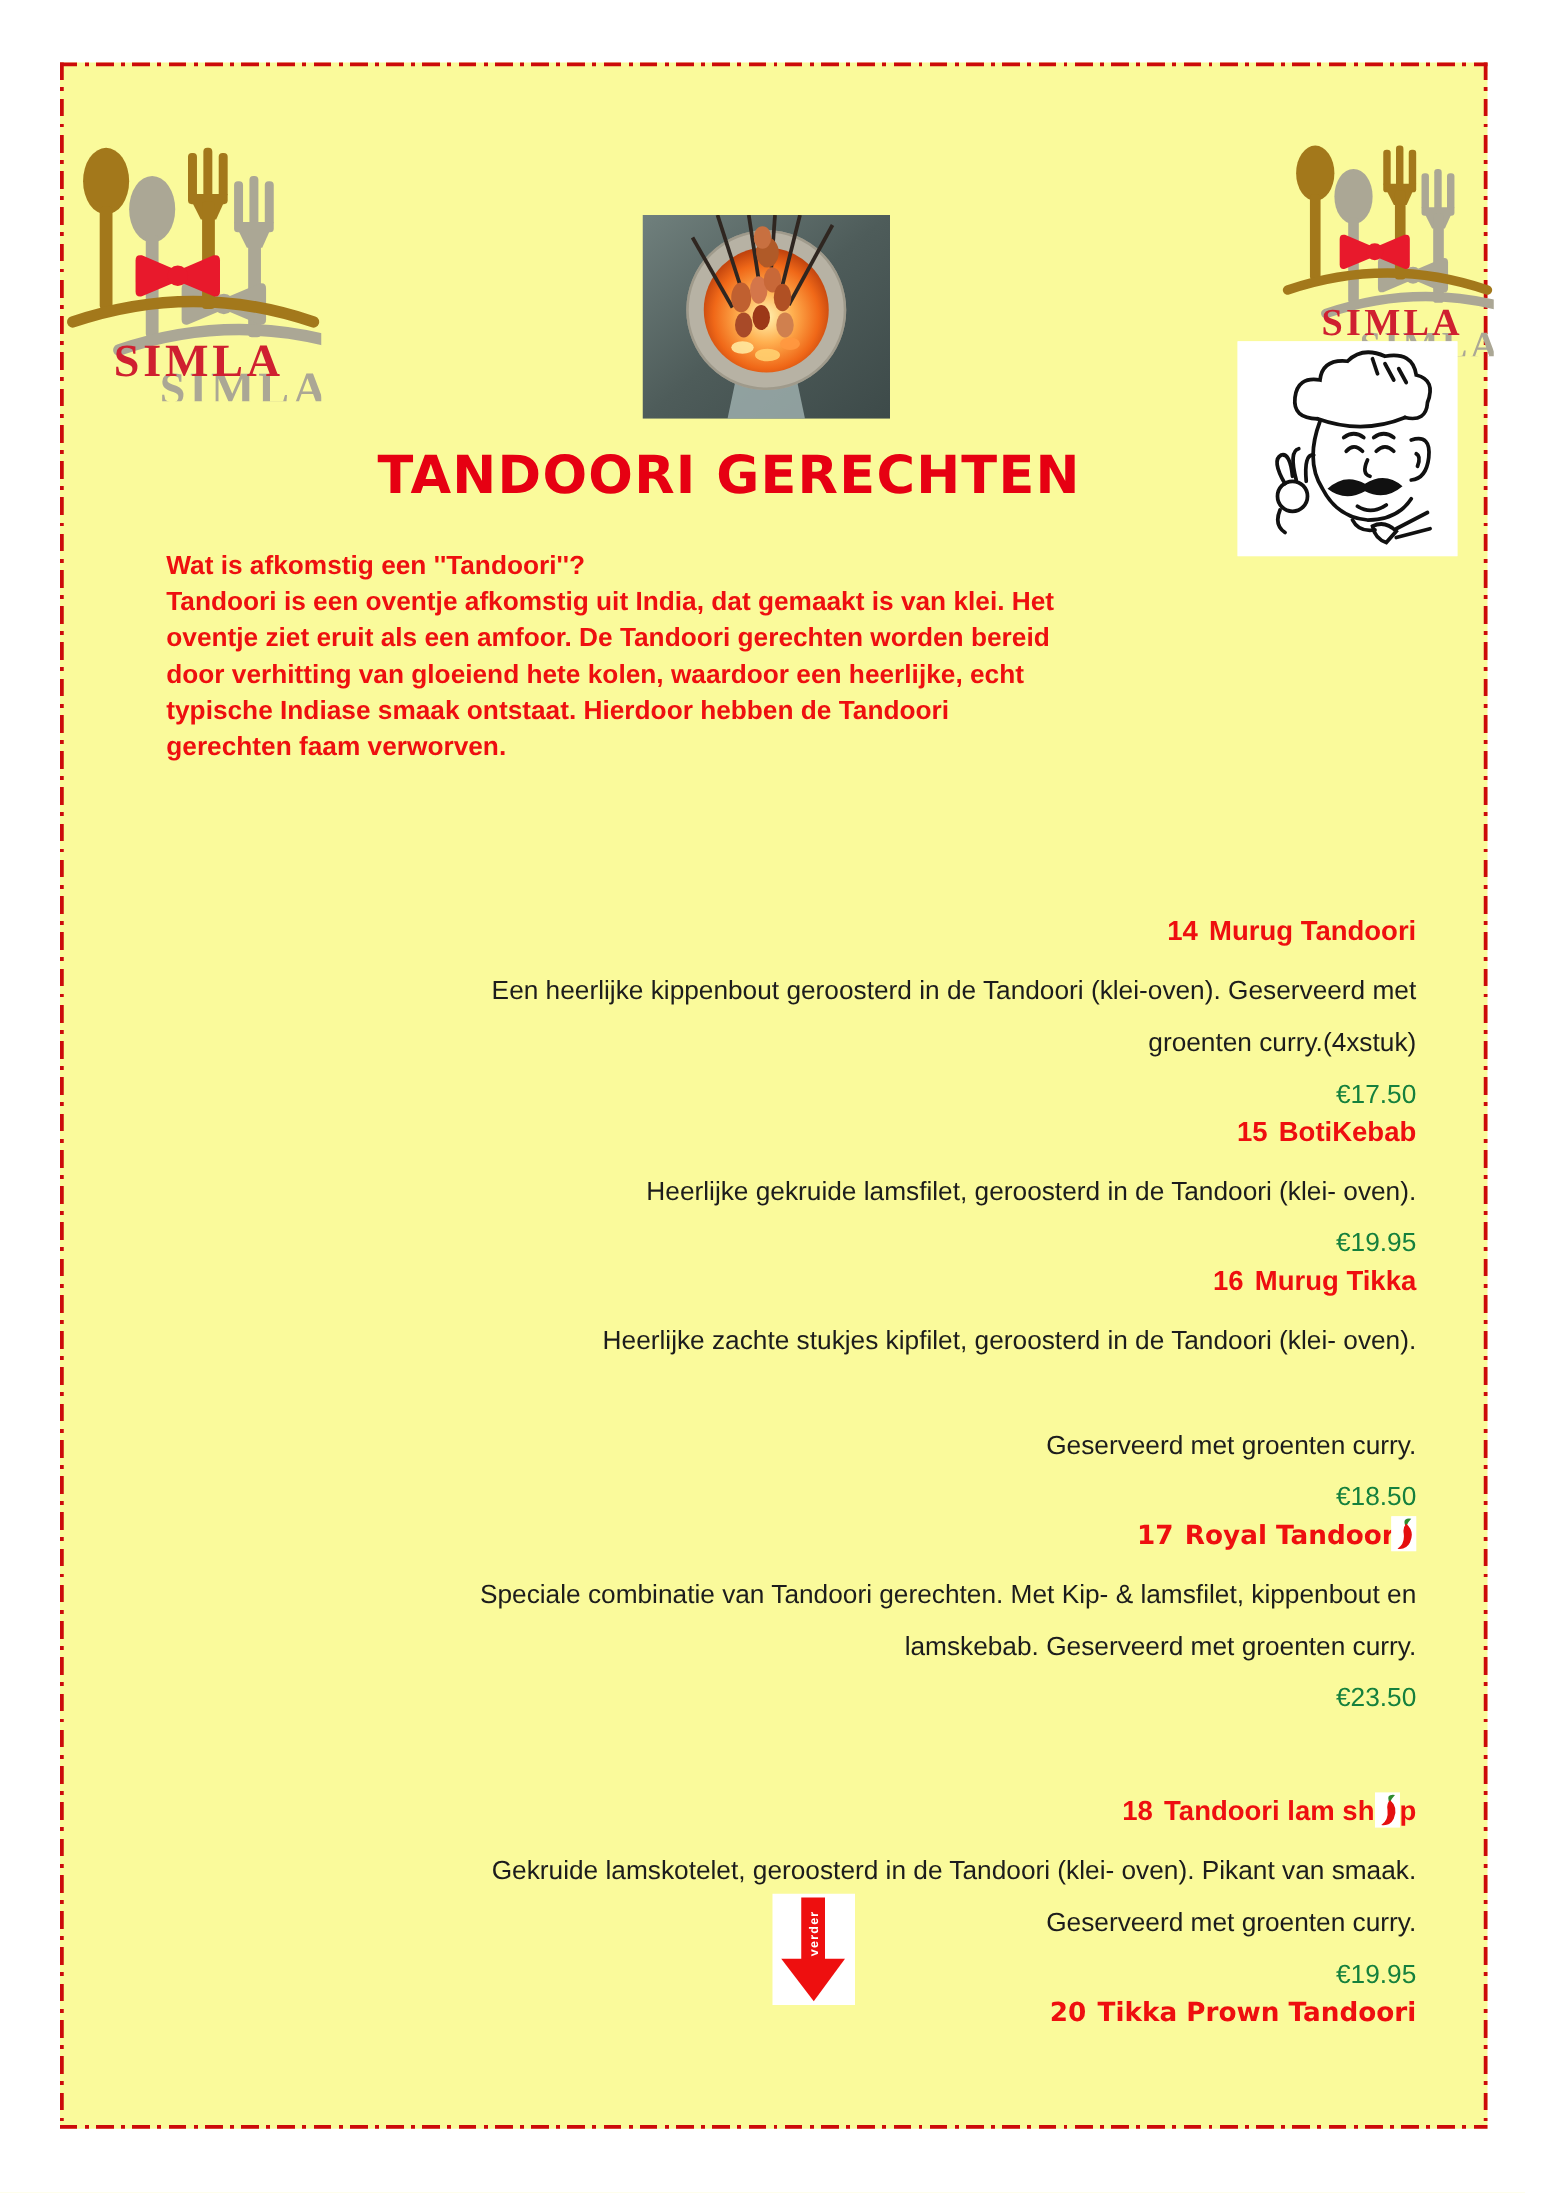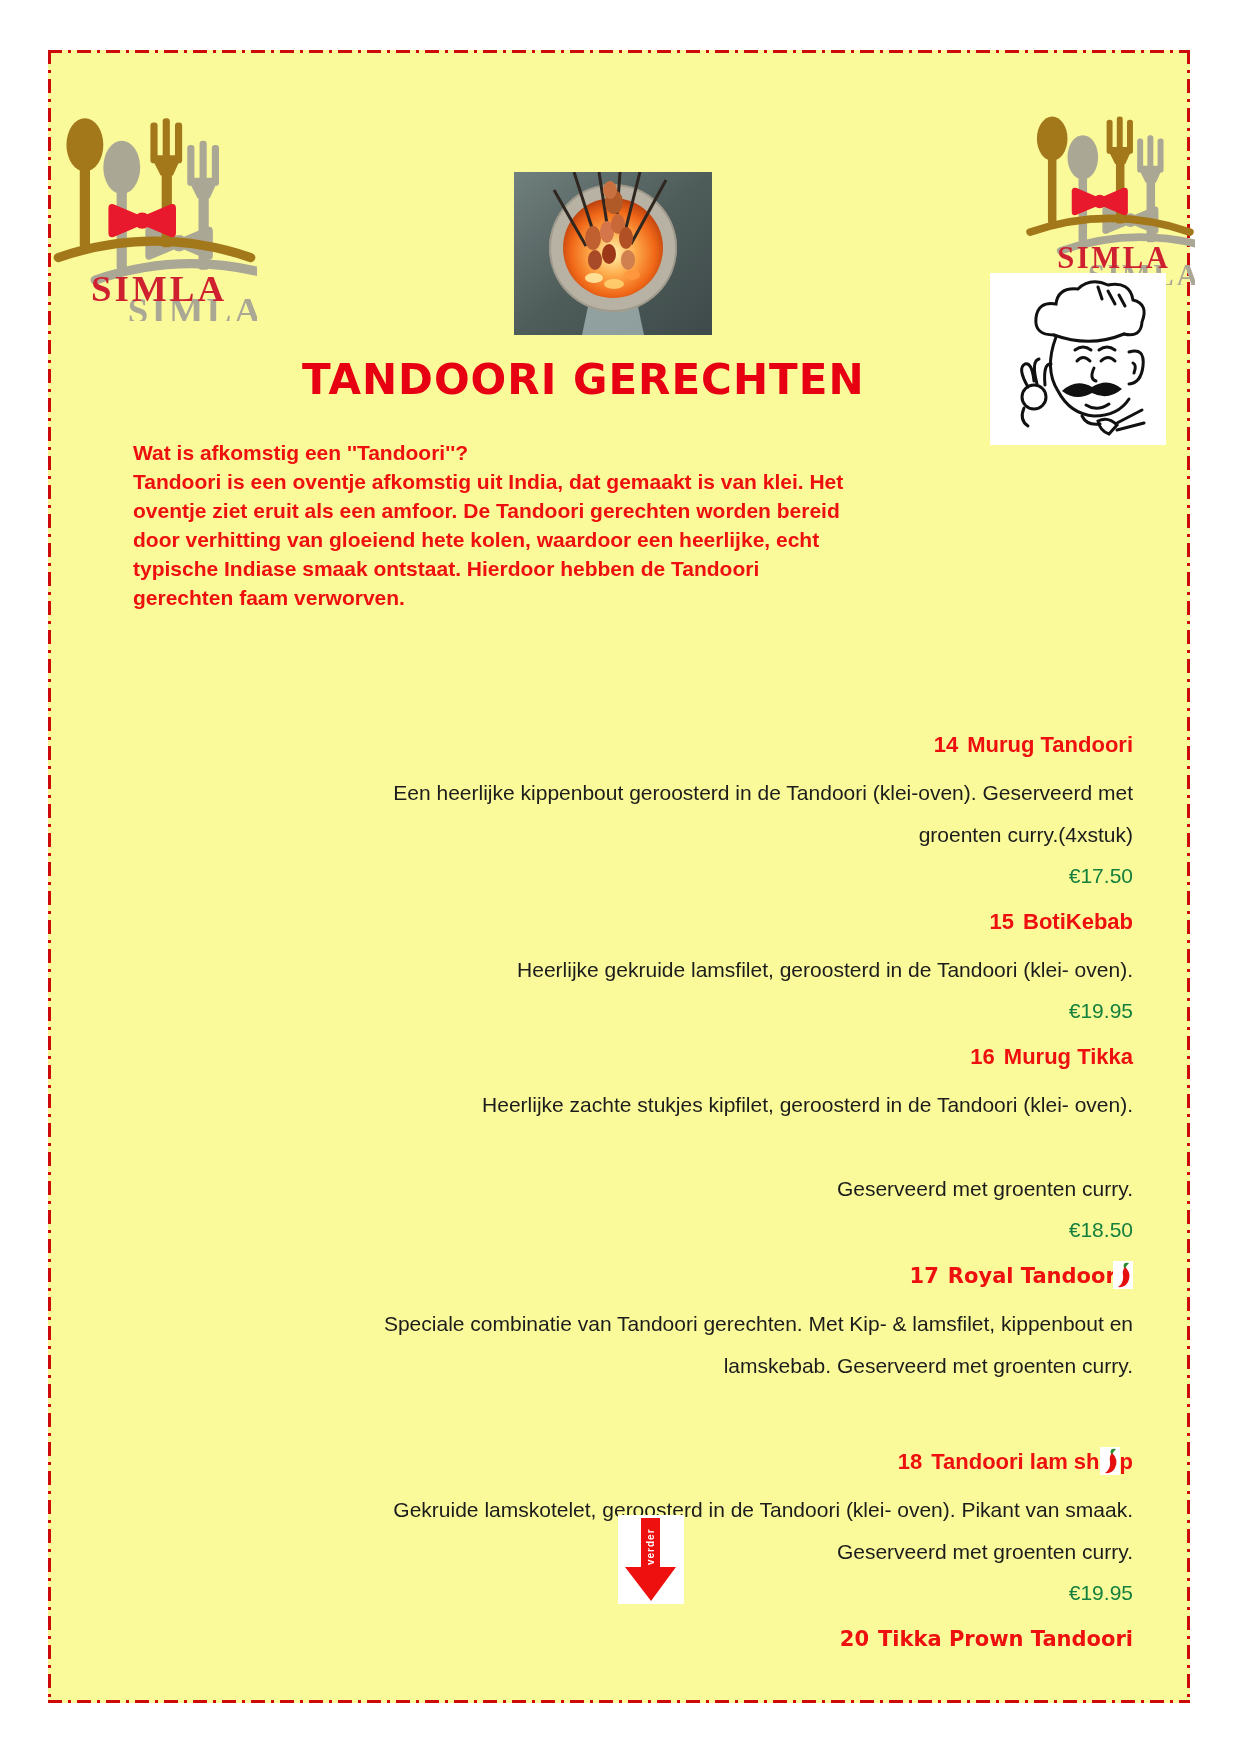--- a/index.html
+++ b/index.html
@@ -22,21 +22,21 @@
 
   .title{position:absolute;left:302px;top:332px;font-family:"DejaVu Sans",sans-serif;
          font-weight:bold;font-size:42px;letter-spacing:1px;color:#e60012;white-space:nowrap;margin-top:23px;}
 
   .content{position:absolute;left:133px;top:438px;width:1000px;}
   .intro{color:#ee0f0f;font-weight:bold;font-size:21px;line-height:29px;}
   .intro .q{white-space:pre-line;}
   .intro .p{white-space:pre-line;}
 
   .menu-list{margin-top:118px;text-align:right;}
-  .menu-item{margin-top:16px;}
+  .menu-item{}
   .menu-item[data-num="14"]{margin-top:0;}
   .menu-item[data-num="18"]{margin-top:60px;}
   .heading{color:#ee0f0f;font-weight:bold;font-size:22px;line-height:30px;white-space:nowrap;}
   .menu-item.wide .heading{font-family:"DejaVu Sans",sans-serif;font-size:21px;}
   .heading .num{margin-right:9px;}
   .chili{display:inline-block;width:20px;height:28px;vertical-align:-6px;background:#ffffff;}
   .chili.after{margin-left:-10px;}
   .desc{margin-top:12px;color:#1c1c1c;font-size:21px;line-height:42px;white-space:pre-line;}
   .price{margin-top:4px;color:#15803d;font-size:21px;line-height:31px;}
 
@@ -252,20 +252,21 @@
   <div class="menu-item wide" data-num="17">
     <div class="heading">
       <span class="num">17</span><span class="name-pre">Royal Tandoori</span><span class="chili after"><svg width="20" height="28" viewBox="0 0 20 28">
                 <rect x="0" y="0" width="20" height="28" fill="#ffffff"></rect>
                 <path d="M11 7 Q9 1 16 2 Q13 5 12 8" fill="#2e8b2e"></path>
                 <path d="M12 6 Q19 12 15 21 Q12 27 5 26 Q11 22 10 14 Q9 9 12 6 Z" fill="#e50f0f"></path>
               </svg></span><span class="name-post"></span>
     </div>
     <div class="desc">Speciale combinatie van Tandoori gerechten. Met Kip- &amp; lamsfilet, kippenbout en
 lamskebab. Geserveerd met groenten curry.</div>
+    <div class="price">€23.50</div>
   </div>
 
   <div class="menu-item" data-num="18">
     <div class="heading">
       <span class="num">18</span><span class="name-pre">Tandoori lam sh</span><span class="chili"><svg width="20" height="28" viewBox="0 0 20 28">
                 <rect x="0" y="0" width="20" height="28" fill="#ffffff"></rect>
                 <path d="M11 7 Q9 1 16 2 Q13 5 12 8" fill="#2e8b2e"></path>
                 <path d="M12 6 Q19 12 15 21 Q12 27 5 26 Q11 22 10 14 Q9 9 12 6 Z" fill="#e50f0f"></path>
               </svg></span><span class="name-post">p</span>
     </div>

